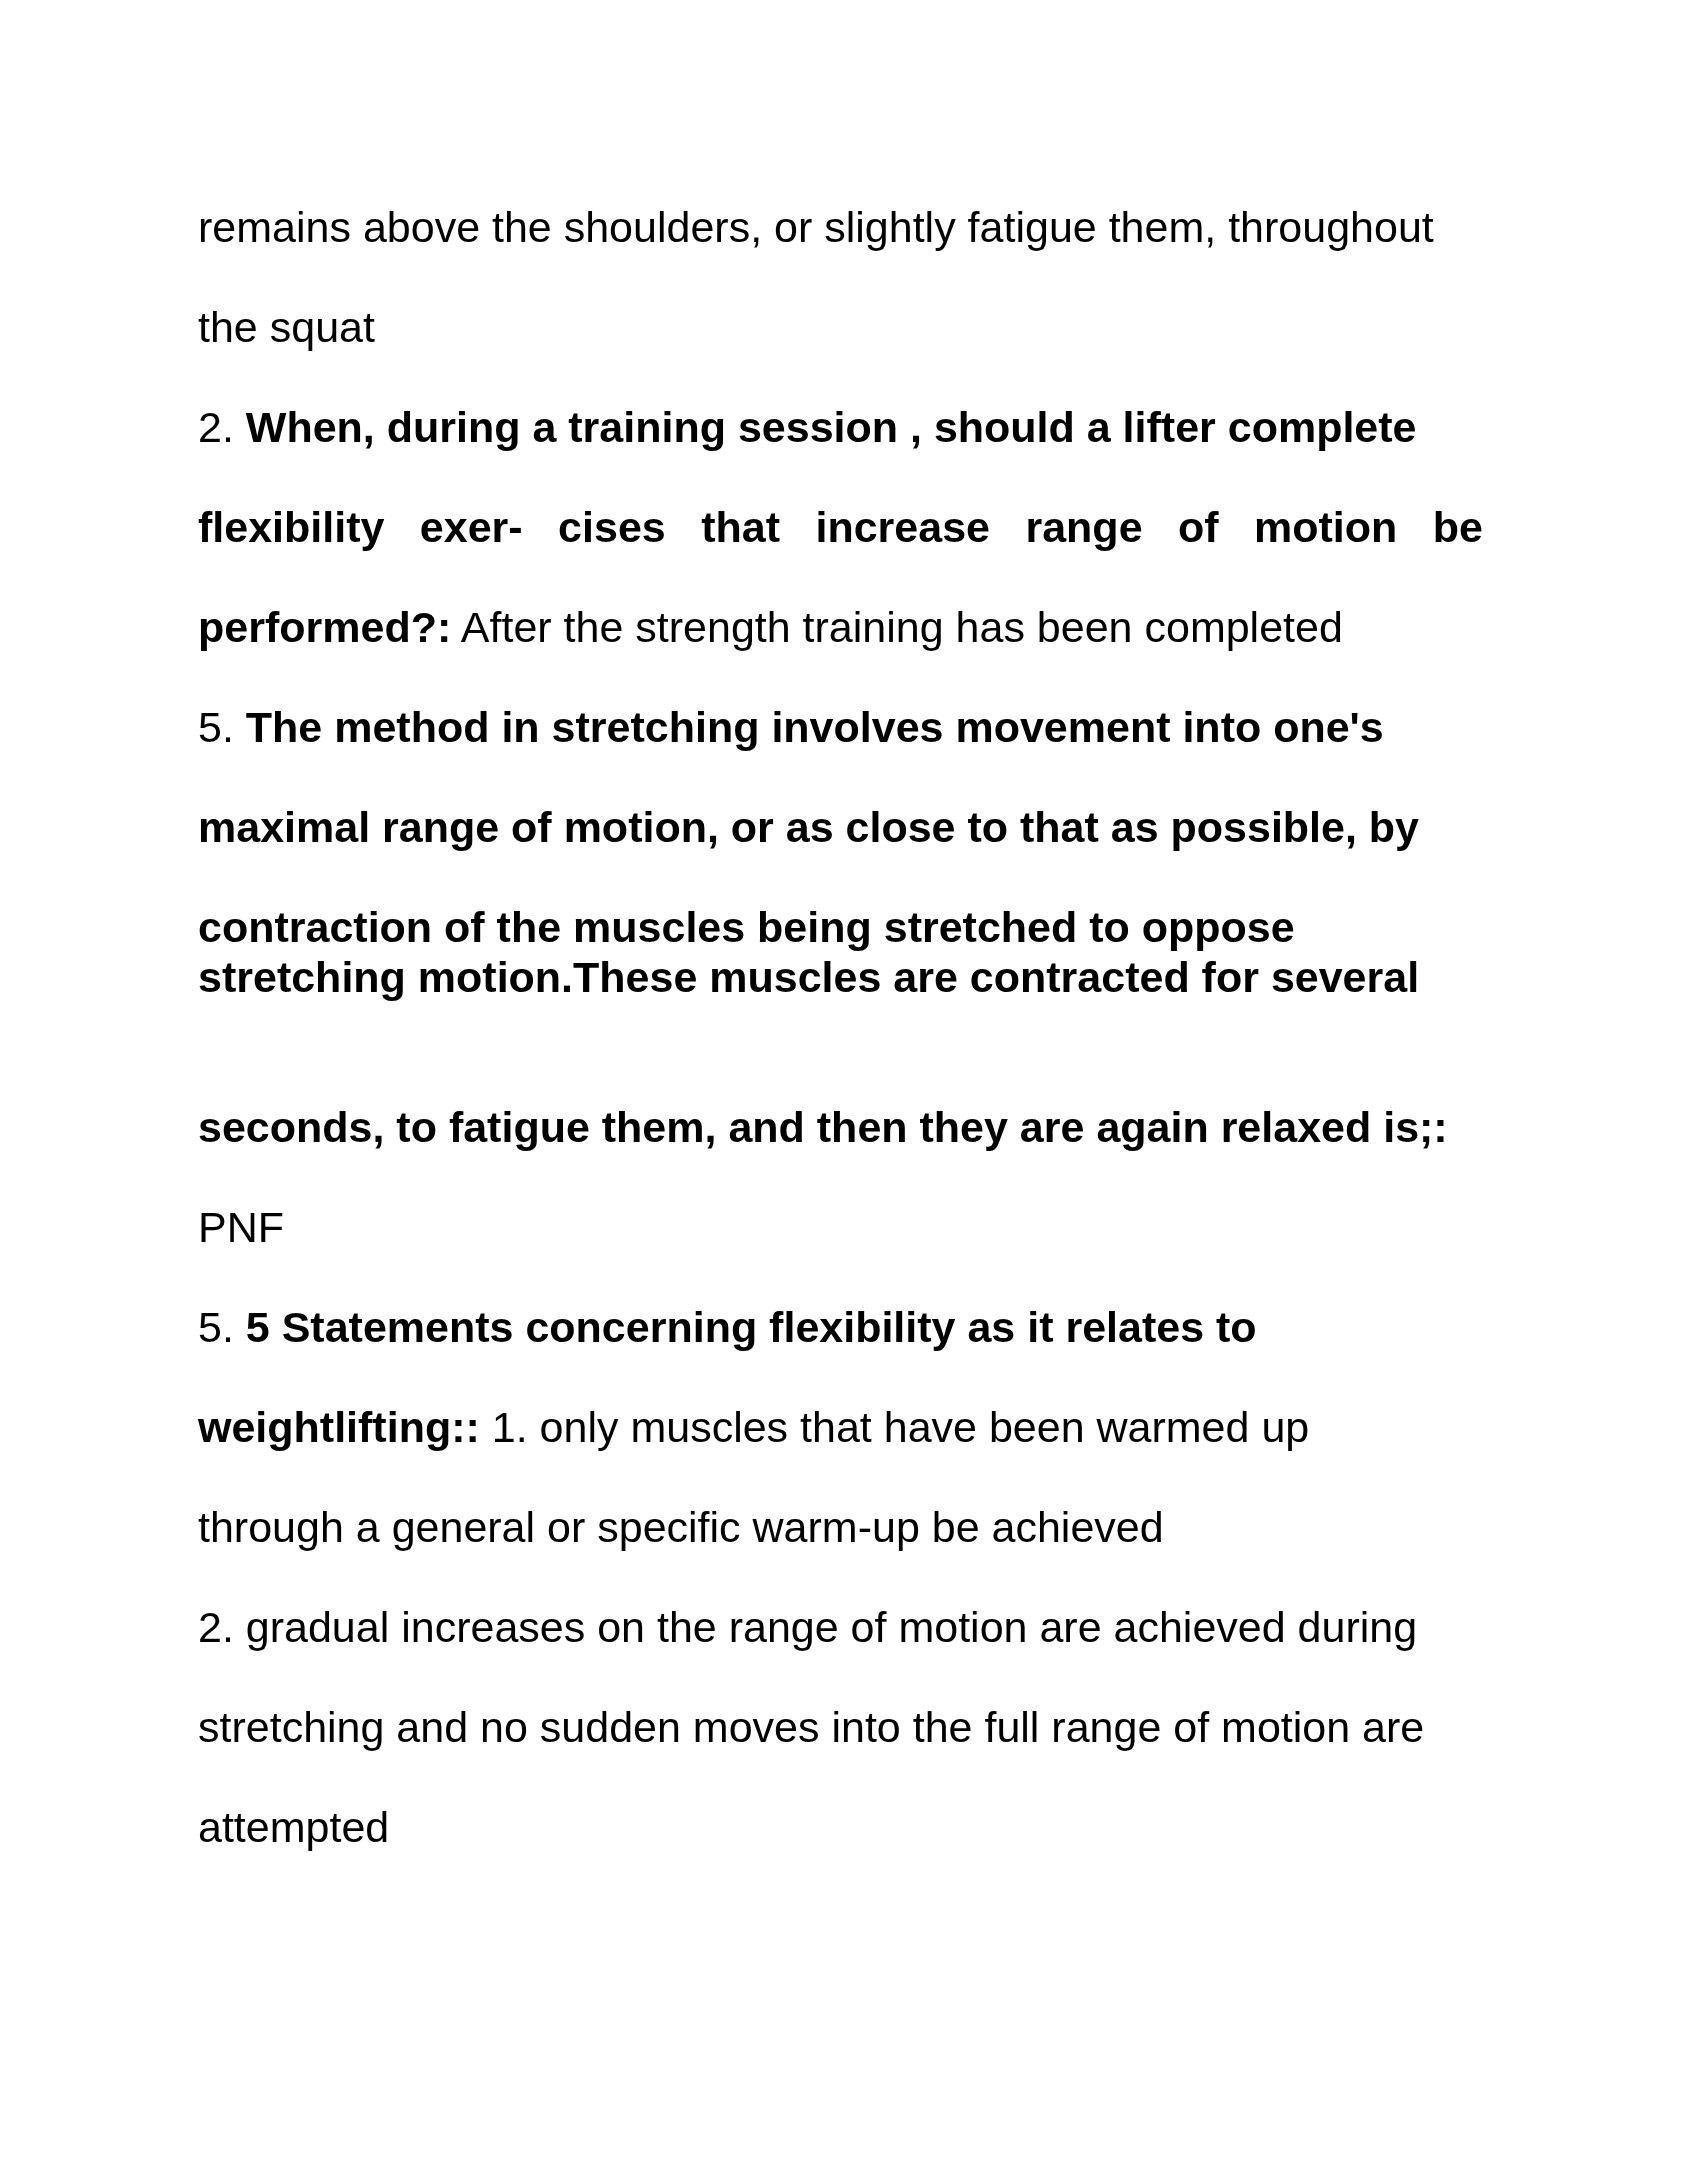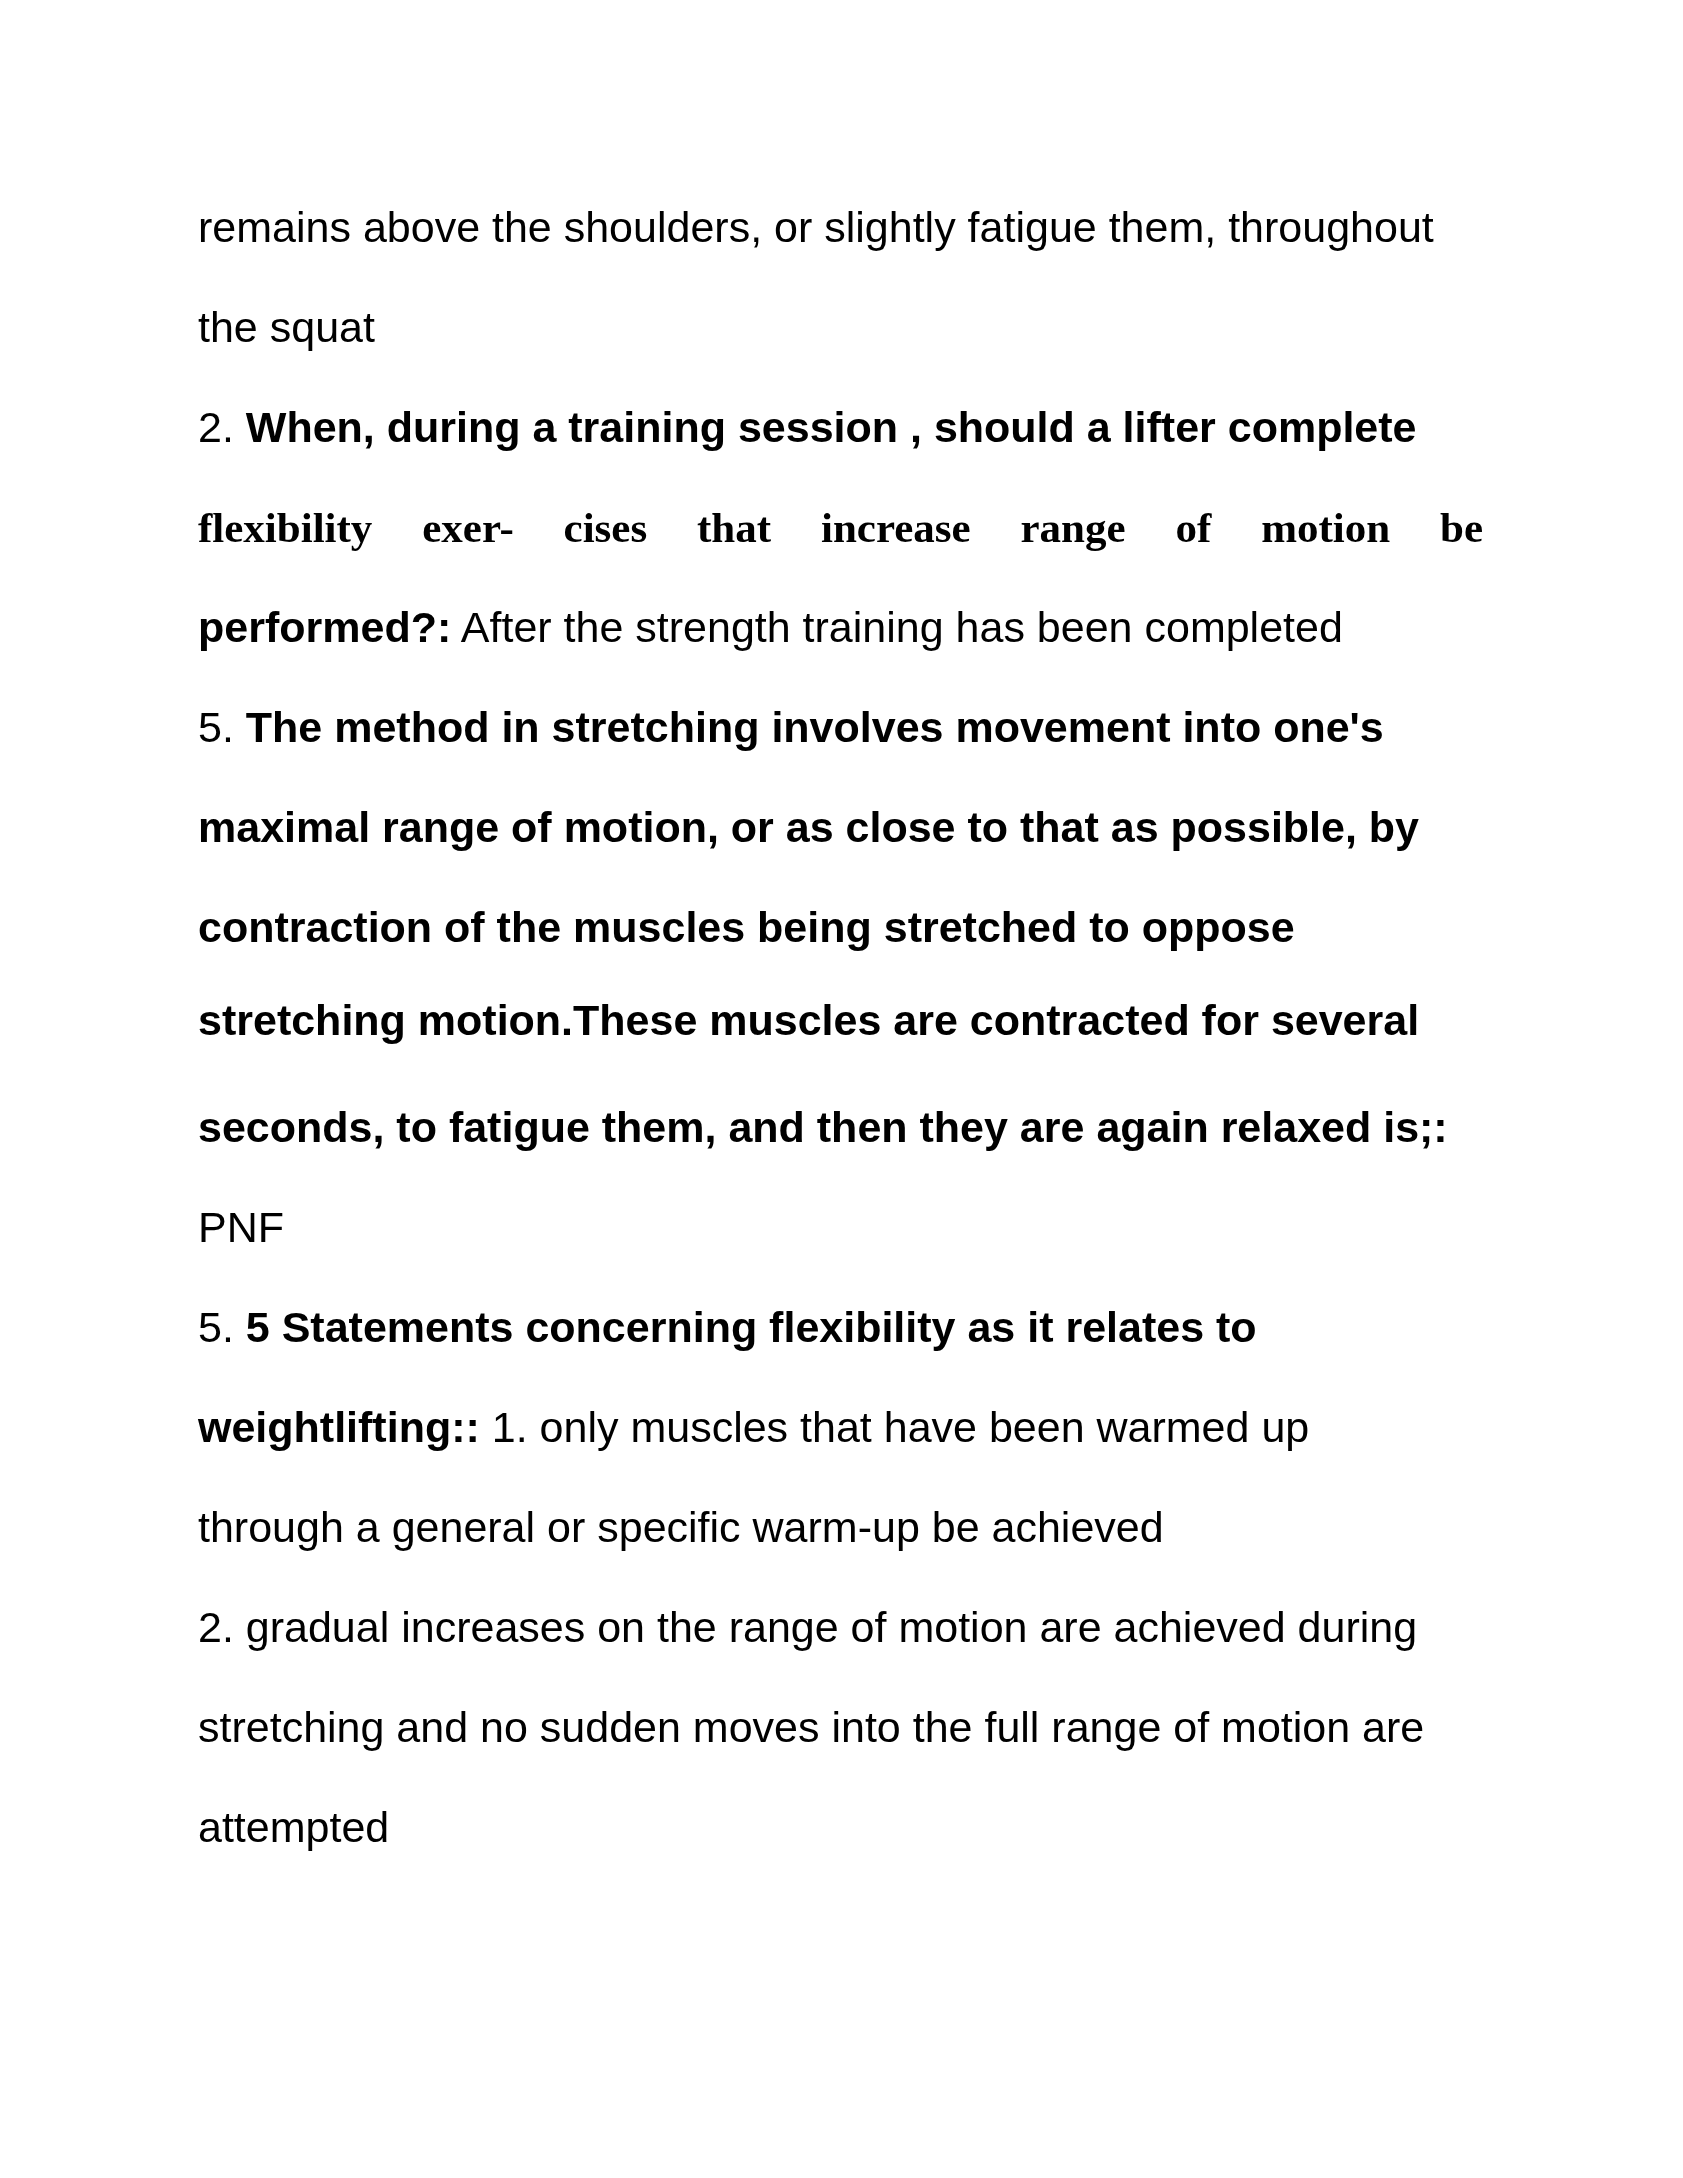--- a/index.html
+++ b/index.html
@@ -18,21 +18,20 @@
     left: 0;
     width: 1285px;
     height: 59px;
     line-height: 59px;
     white-space: nowrap;
   }
   .line.justify {
     text-align: justify;
     text-align-last: justify;
     white-space: normal;
-    font-family: Liberation Serif, serif;
   }
   b { font-weight: bold; }
 </style>
 </head>
 <body>
 
 <div class="page">
   <div class="line" style="top:198px">
     <span>remains above the shoulders, or slightly fatigue them, throughout</span>
   </div>
@@ -52,21 +51,21 @@
 
   <div class="line" style="top:698px">
     <span>5. </span><b>The method in stretching involves movement into one's</b>
   </div>
   <div class="line" style="top:798px">
     <b>maximal range of motion, or as close to that as possible, by</b>
   </div>
   <div class="line" style="top:898px">
     <b>contraction of the muscles being stretched to oppose</b>
   </div>
-  <div class="line" style="top:991px">
+  <div class="line" style="top:948px">
     <b>stretching motion.These muscles are contracted for several</b>
   </div>
   <div class="line" style="top:1098px">
     <b>seconds, to fatigue them, and then they are again relaxed is;:</b>
   </div>
   <div class="line" style="top:1198px">
     <span>PNF</span>
   </div>
 
   <div class="line" style="top:1298px">

